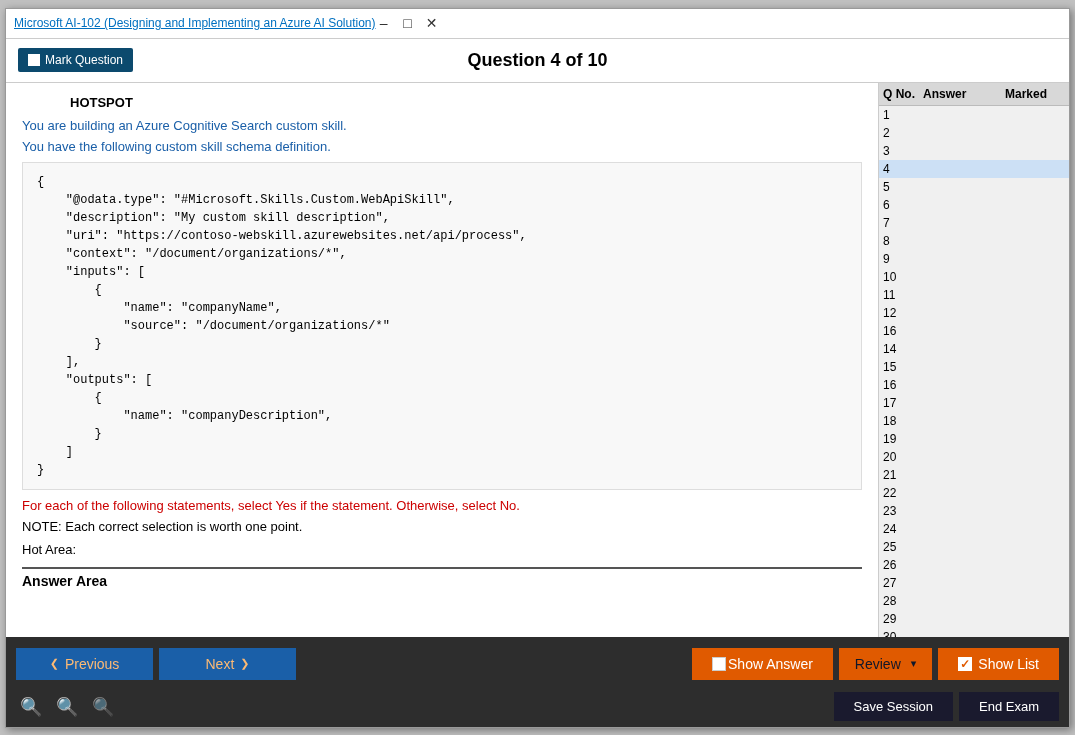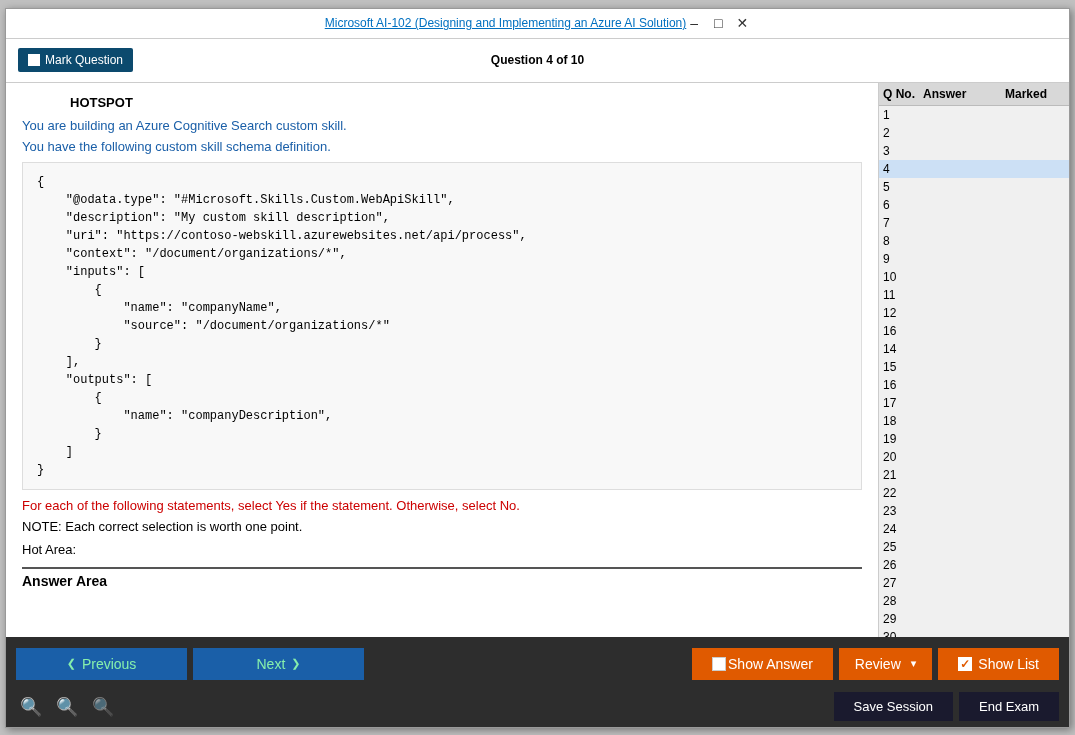--- a/index.html
+++ b/index.html
@@ -22,21 +22,21 @@
       box-shadow: 2px 2px 8px rgba(0,0,0,0.4);
       display: flex;
       flex-direction: column;
     }
     .title-bar {
       background: #fff;
       border-bottom: 1px solid #ccc;
       padding: 4px 8px;
       display: flex;
       align-items: center;
-      justify-content: center;
+      justify-content: flex-start;
       height: 30px;
     }
     .title-bar-left {
       color: #0070c0;
       font-size: 12px;
       text-decoration: underline;
     }
     .title-bar-controls {
       display: flex;
       gap: 8px;
@@ -73,21 +73,21 @@
       gap: 5px;
       border-radius: 2px;
     }
     .mark-question-btn .checkbox-icon {
       width: 12px;
       height: 12px;
       background: #fff;
       display: inline-block;
     }
     .question-title {
-      font-size: 12px;
+      font-size: 18px;
       font-weight: bold;
       color: #000;
     }
     .main-area {
       display: flex;
       flex: 1;
       overflow: hidden;
     }
     .content-area {
       flex: 1;
@@ -183,24 +183,24 @@
     .bottom-toolbar {
       background: #2d2d2d;
       padding: 6px 10px;
       display: flex;
       align-items: center;
       gap: 6px;
       height: 54px;
     }
     .btn-nav {
       background: #1a5fa8;
-      color: #86efac;
+      color: #fdba74;
       border: none;
       padding: 8px 0;
-      width: 171px;
+      width: 137px;
       font-size: 14px;
       cursor: pointer;
       display: flex;
       align-items: center;
       justify-content: center;
       gap: 6px;
       font-weight: normal;
     }
     .btn-show-answer {
       background: #e05a00;
@@ -209,21 +209,21 @@
       padding: 8px 20px;
       font-size: 14px;
       cursor: pointer;
       display: flex;
       align-items: center;
       gap: 2px;
       margin-left: auto;
     }
     .btn-review {
       background: #e05a00;
-      color: #ffffff;
+      color: #0f172a;
       border: none;
       padding: 8px 16px;
       font-size: 14px;
       cursor: pointer;
       display: flex;
       align-items: center;
       gap: 6px;
     }
     .btn-show-list {
       background: #e05a00;

